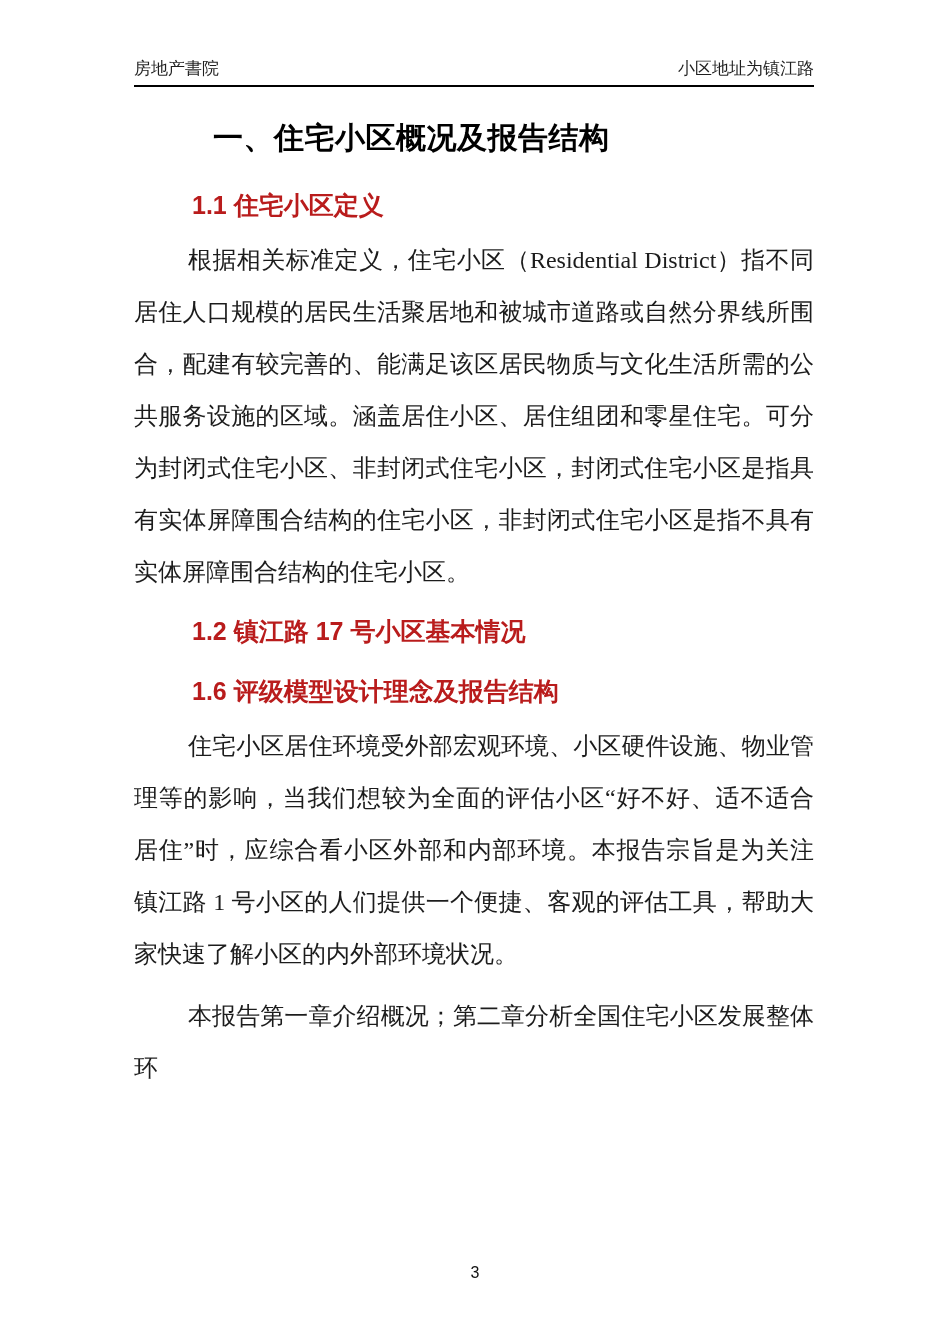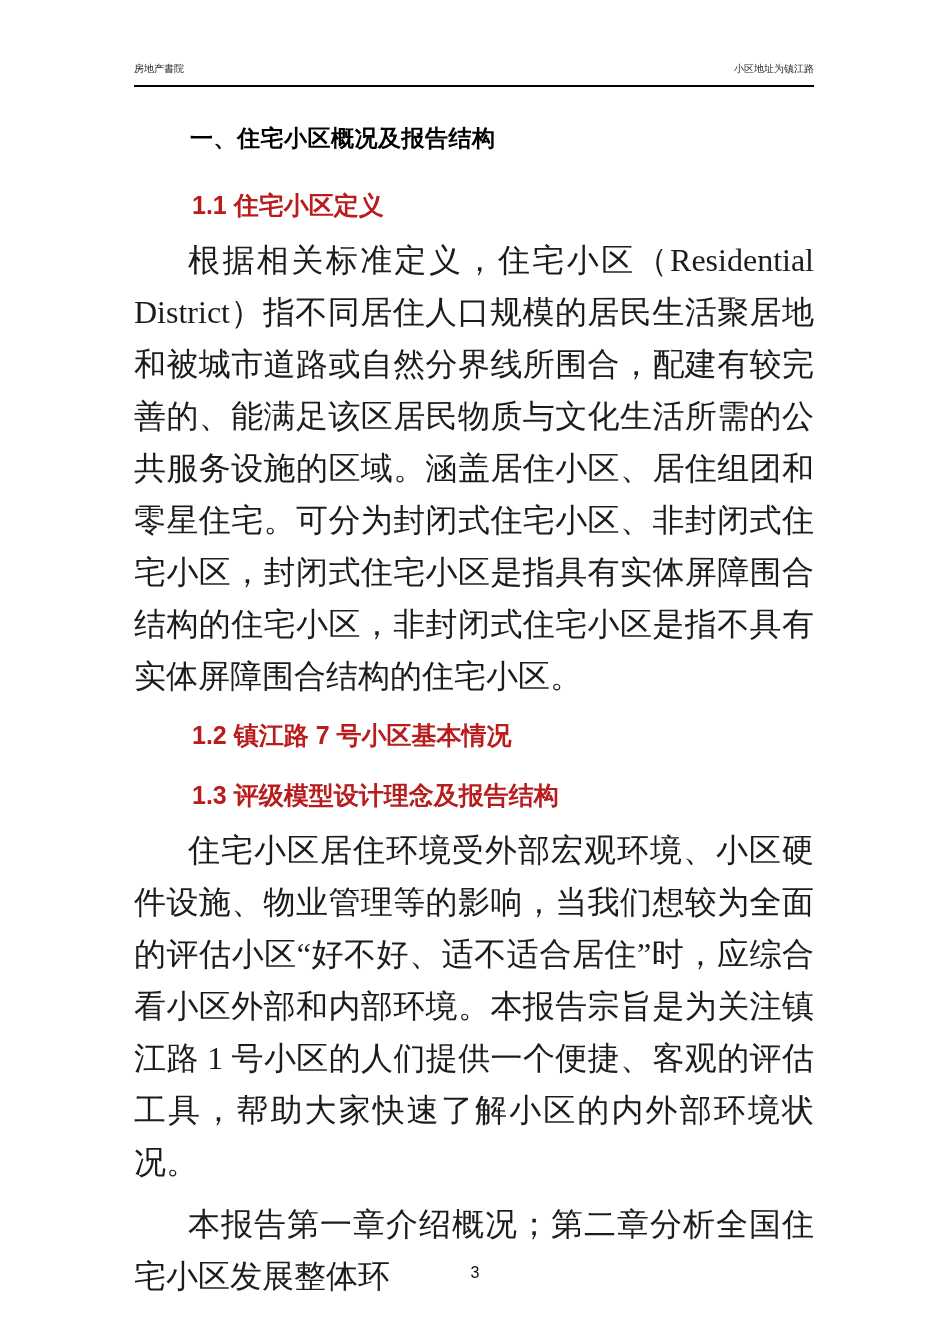--- a/index.html
+++ b/index.html
@@ -16,50 +16,50 @@
     color: #1c1c1c;
     padding: 58px 136px 0 134px;
     overflow: hidden;
   }
   
   .page-header {
     display: flex;
     justify-content: space-between;
     align-items: flex-end;
     font-family: "Liberation Sans", sans-serif;
-    font-size: 10px;
+    font-size: 17px;
     line-height: 22px;
     color: #1f1f1f;
     padding-bottom: 5px;
     border-bottom: 2.5px solid #000000;
   }
   
   .chapter-title {
     font-family: "Liberation Sans", sans-serif;
     font-weight: 700;
-    font-size: 23px;
+    font-size: 30px;
     line-height: 36px;
     color: #000000;
-    margin: 33px 0 0 56px;
+    margin: 33px 0 0 79px;
     letter-spacing: 0.5px;
   }
   .section-heading {
     font-family: "Liberation Sans", sans-serif;
     font-weight: 700;
     font-size: 25px;
     line-height: 34px;
     color: #b91c1c;
     margin: 16px 0 0 58px;
   }
   .section-heading.first { margin-top: 32px; }
   .section-heading.third { margin-top: 26px; }
   
   .body-paragraph {
     font-family: "Liberation Serif", serif;
-    font-size: 32px;
+    font-size: 24px;
     line-height: 52px;
     text-align: justify;
     text-indent: 54px;
     color: #1c1c1c;
     margin-top: 12px;
   }
   .body-paragraph.followup { margin-top: 10px; }
   
   .page-footer {
     position: absolute;
@@ -81,24 +81,24 @@
     <span>房地产書院</span>
     <span>小区地址为镇江路</span>
   </header>
 
   <h1 class="chapter-title">一、住宅小区概况及报告结构</h1>
 
   <h2 class="section-heading first">1.1 住宅小区定义</h2>
 
   <p class="body-paragraph">根据相关标准定义，住宅小区（Residential District）指不同居住人口规模的居民生活聚居地和被城市道路或自然分界线所围合，配建有较完善的、能满足该区居民物质与文化生活所需的公共服务设施的区域。涵盖居住小区、居住组团和零星住宅。可分为封闭式住宅小区、非封闭式住宅小区，封闭式住宅小区是指具有实体屏障围合结构的住宅小区，非封闭式住宅小区是指不具有实体屏障围合结构的住宅小区。</p>
 
-  <h2 class="section-heading">1.2 镇江路 7 号小区基本情况</h2>
+  <h2 class="section-heading">1.2 镇江路 17 号小区基本情况</h2>
 
 
-  <h2 class="section-heading third">1.3 评级模型设计理念及报告结构</h2>
+  <h2 class="section-heading third">1.6 评级模型设计理念及报告结构</h2>
 
   <p class="body-paragraph">住宅小区居住环境受外部宏观环境、小区硬件设施、物业管理等的影响，当我们想较为全面的评估小区“好不好、适不适合居住”时，应综合看小区外部和内部环境。本报告宗旨是为关注镇江路 1 号小区的人们提供一个便捷、客观的评估工具，帮助大家快速了解小区的内外部环境状况。</p>
 
   <p class="body-paragraph followup">本报告第一章介绍概况；第二章分析全国住宅小区发展整体环</p>
 
   <footer class="page-footer">
     <span>3</span>
   </footer>
 
 </div>

